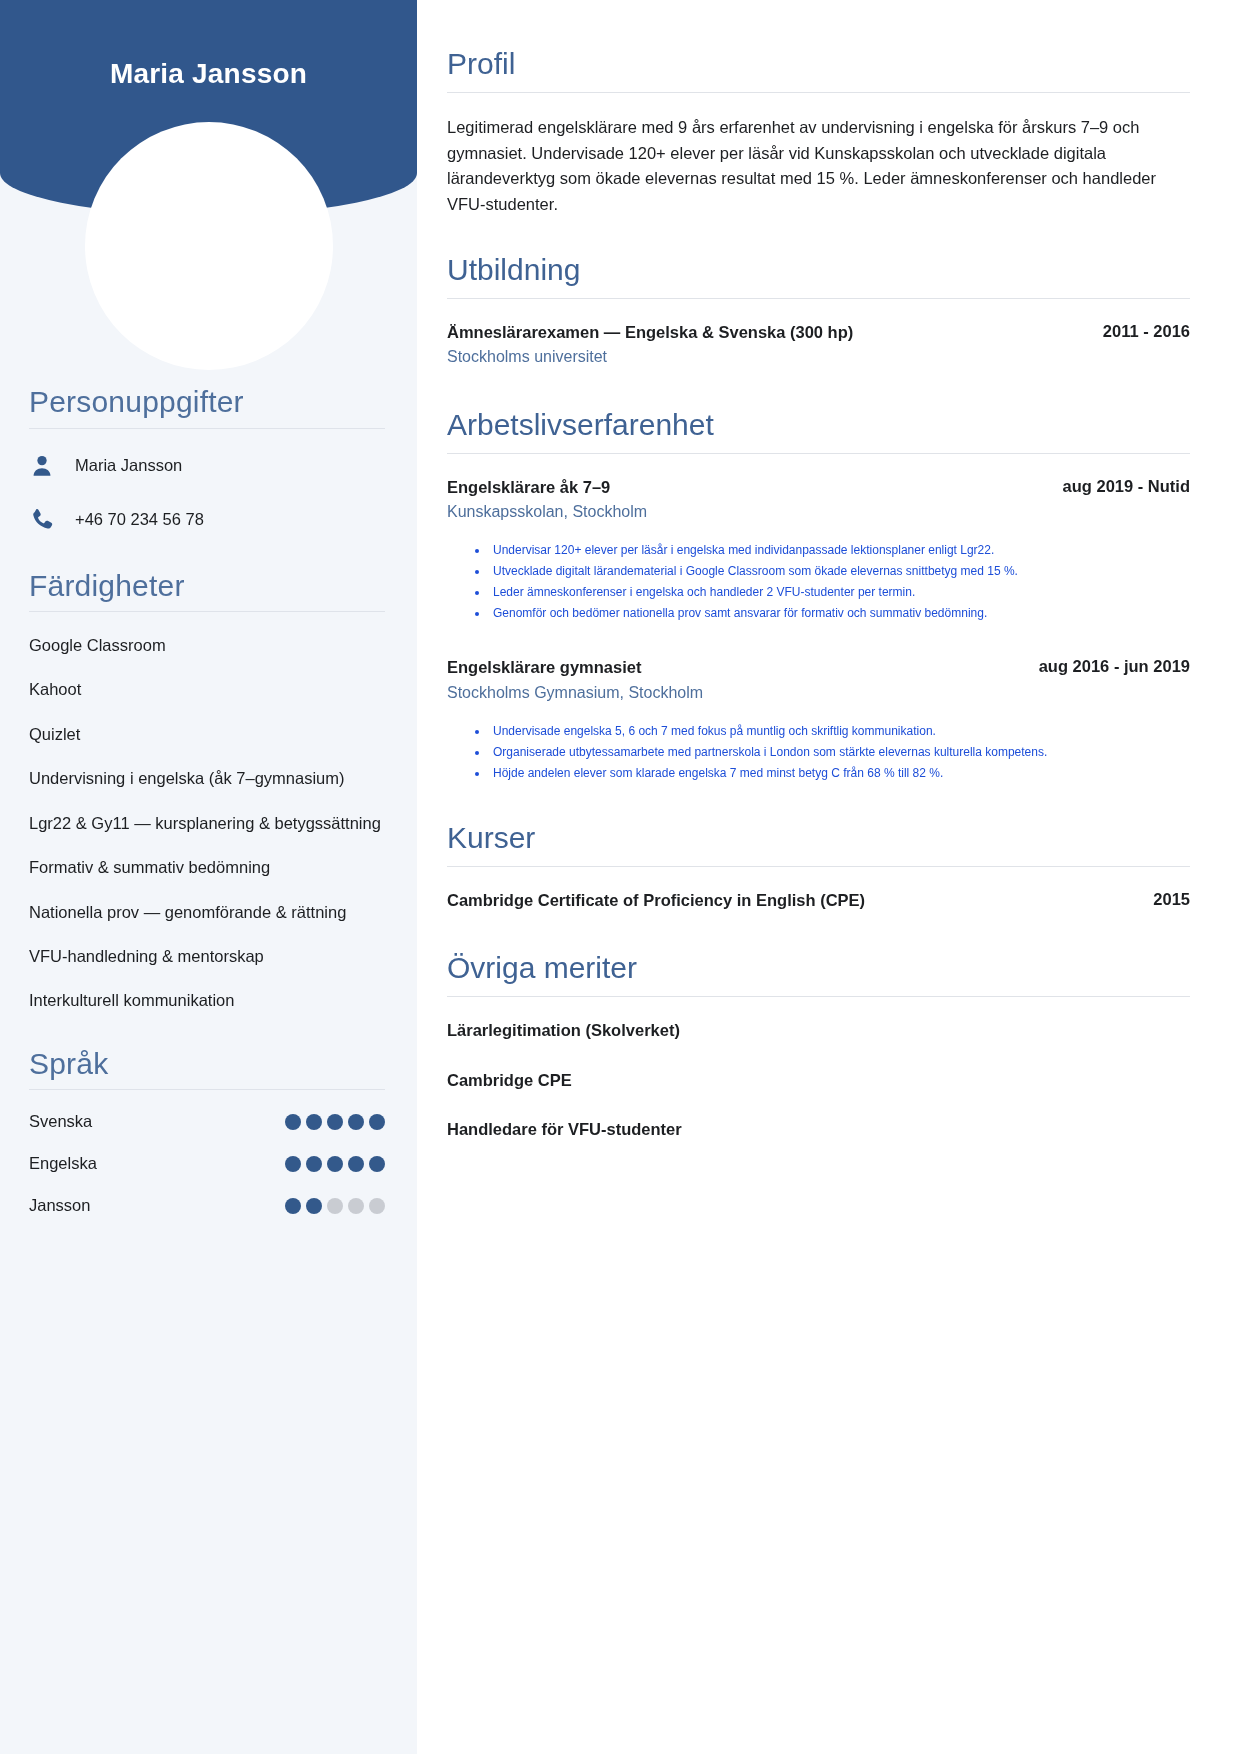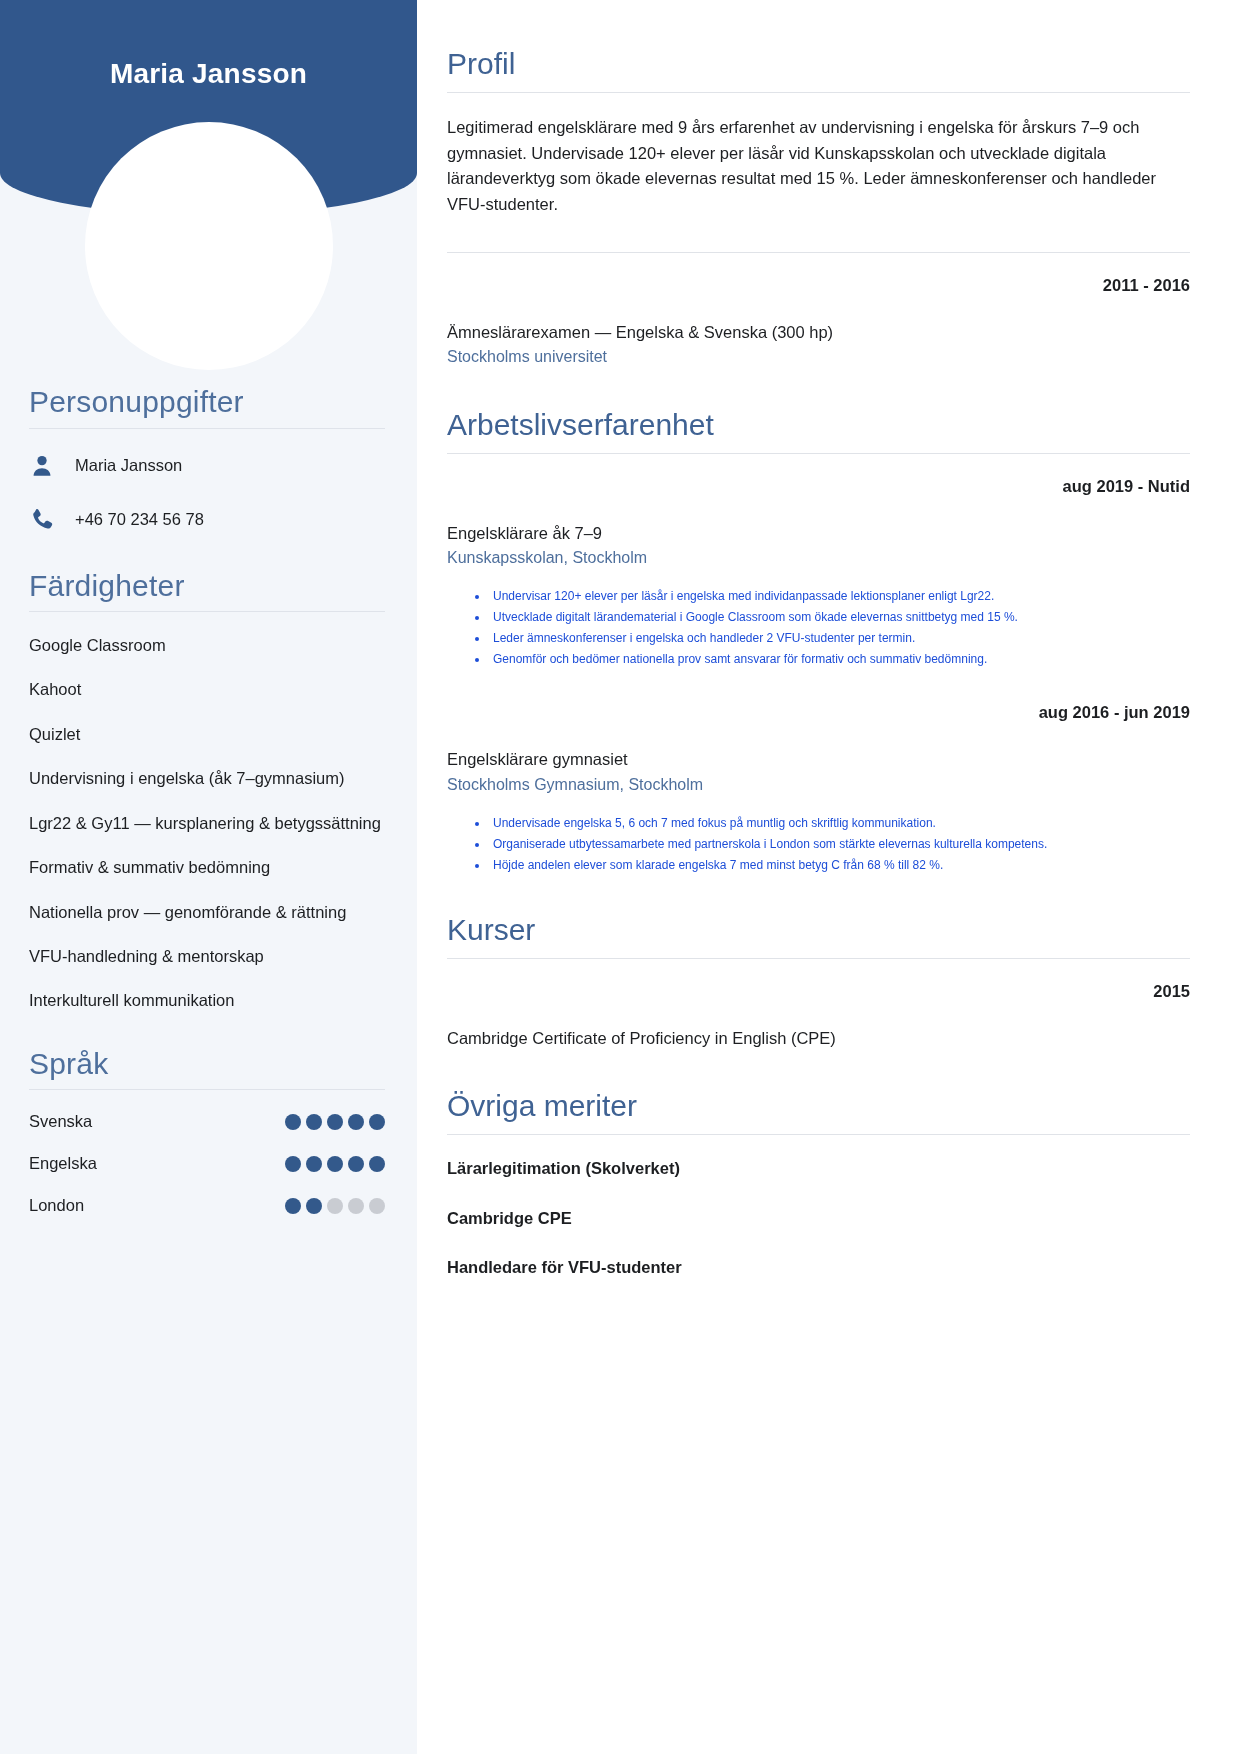--- a/index.html
+++ b/index.html
@@ -147,25 +147,24 @@
   }
   .entry { margin-bottom: 4px; }
   .entry-head {
     display: flex;
     justify-content: space-between;
     align-items: flex-start;
     gap: 16px;
   }
   .entry-title {
     font-size: 16.5px;
-    font-weight: normal;
+    font-weight: bold;
     color: #1d1f22;
     line-height: 1.42;
     max-width: 560px;
-    margin-top: 46px;
   }
   .entry-date {
     font-size: 16.5px;
     font-weight: bold;
     color: #1d1f22;
     white-space: nowrap;
     padding-top: 1px;
   }
   .entry-sub {
     font-size: 16px;
@@ -262,39 +261,40 @@
         <span class="lang-name">Engelska</span>
         <span class="dots">
             <span class="dot on"></span>
             <span class="dot on"></span>
             <span class="dot on"></span>
             <span class="dot on"></span>
             <span class="dot on"></span>
           </span>
       </div>
       <div class="lang-row">
-        <span class="lang-name">London</span>
+        <span class="lang-name">Jansson</span>
         <span class="dots">
             <span class="dot on"></span>
             <span class="dot on"></span>
             <span class="dot"></span>
             <span class="dot"></span>
             <span class="dot"></span>
           </span>
       </div>
 
     </div>
   </aside>
 
   <main class="main">
 
     <h1 class="main-h">Profil</h1>
     <div class="main-rule"></div>
     <p class="profile-text">Legitimerad engelsklärare med 9 års erfarenhet av undervisning i engelska för årskurs 7–9 och gymnasiet. Undervisade 120+ elever per läsår vid Kunskapsskolan och utvecklade digitala lärandeverktyg som ökade elevernas resultat med 15 %. Leder ämneskonferenser och handleder VFU-studenter.</p>
 
+    <h1 class="main-h">Utbildning</h1>
     <div class="main-rule"></div>
     <div class="entry">
       <div class="entry-head">
         <div class="entry-title">Ämneslärarexamen — Engelska &amp; Svenska (300 hp)</div>
         <div class="entry-date">2011 - 2016</div>
       </div>
       <div class="entry-sub">Stockholms universitet</div>
     </div>
 
     <h1 class="main-h sec-space">Arbetslivserfarenhet</h1>

